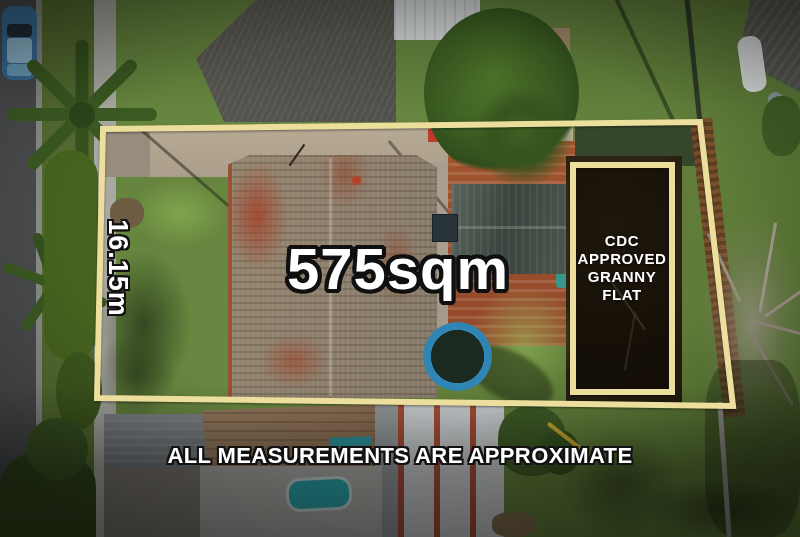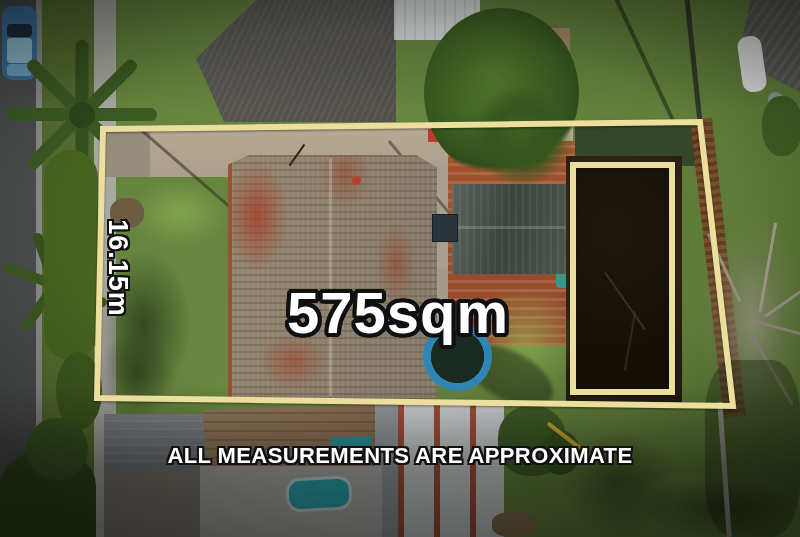--- a/index.html
+++ b/index.html
@@ -8,21 +8,21 @@
   .ab{position:absolute;}
   
   .grass-base{inset:0;background:linear-gradient(115deg,#63823b 0%,#688740 40%,#597533 100%);}
   
   .lbl{position:absolute;color:#fff;font-weight:bold;white-space:nowrap;z-index:40;}
   .o2{text-shadow:-2px -2px 0 #121212,2px -2px 0 #121212,-2px 2px 0 #121212,2px 2px 0 #121212,
       -2px 0 0 #121212,2px 0 0 #121212,0 -2px 0 #121212,0 2px 0 #121212;}
   .o4{text-shadow:-3px -3px 0 #101010,3px -3px 0 #101010,-3px 3px 0 #101010,3px 3px 0 #101010,
       -4px 0 0 #101010,4px 0 0 #101010,0 -4px 0 #101010,0 4px 0 #101010,
       -2px -4px 0 #101010,2px -4px 0 #101010,-2px 4px 0 #101010,2px 4px 0 #101010,
-      -4px -2px 0 #101010,4px -2px 0 #101010,-4px 2px 0 #101010,4px 2px 0 #101010;margin-top:44px;}
+      -4px -2px 0 #101010,4px -2px 0 #101010,-4px 2px 0 #101010,4px 2px 0 #101010;}
   .area-lbl{left:398px;top:268px;transform:translate(-50%,-50%);font-size:58px;letter-spacing:1px;}
   .side-lbl{left:117px;top:268px;transform:translate(-50%,-50%) rotate(90deg);font-size:27px;letter-spacing:1px;}
   .granny-lbl{left:622px;top:268px;transform:translate(-50%,-50%);font-size:15px;line-height:18px;
               letter-spacing:.6px;text-align:center;text-shadow:0 1px 3px rgba(0,0,0,.7);}
   .disc-lbl{left:400px;top:456px;transform:translate(-50%,-50%);font-size:22px;letter-spacing:.4px;}
   svg.overlay{position:absolute;inset:0;z-index:30;filter:drop-shadow(0 1px 1px rgba(0,0,0,.45));}
   .vignette{inset:0;z-index:20;pointer-events:none;
     background:radial-gradient(ellipse 75% 65% at 50% 42%, rgba(0,0,0,0) 55%, rgba(0,0,0,.33) 100%);}
   .top-shade{left:0;top:0;width:800px;height:110px;z-index:21;pointer-events:none;
     background:linear-gradient(180deg,rgba(0,0,0,.28),rgba(0,0,0,0));}
@@ -168,15 +168,21 @@
   <div class="ab top-shade"></div>
   <div class="ab bot-shade"></div>
 
   <svg class="overlay" width="800" height="537" viewBox="0 0 800 537">
     <polygon points="103,129 700,122 733,406 97,398" fill="none" stroke-width="6" stroke="#ecdf9d"></polygon>
     <rect x="573" y="165" width="99" height="227" fill="rgba(10,7,0,0.45)" stroke-width="6" stroke="#ecdf9d"></rect>
   </svg>
 
   <div class="lbl area-lbl o4">575sqm</div>
   <div class="lbl side-lbl o2">16.15m</div>
+  <div class="lbl granny-lbl">
+    <div>CDC</div>
+    <div>APPROVED</div>
+    <div>GRANNY</div>
+    <div>FLAT</div>
+  </div>
   <div class="lbl disc-lbl o2">ALL MEASUREMENTS ARE APPROXIMATE</div>
 
 </div>
 
 </body></html>

